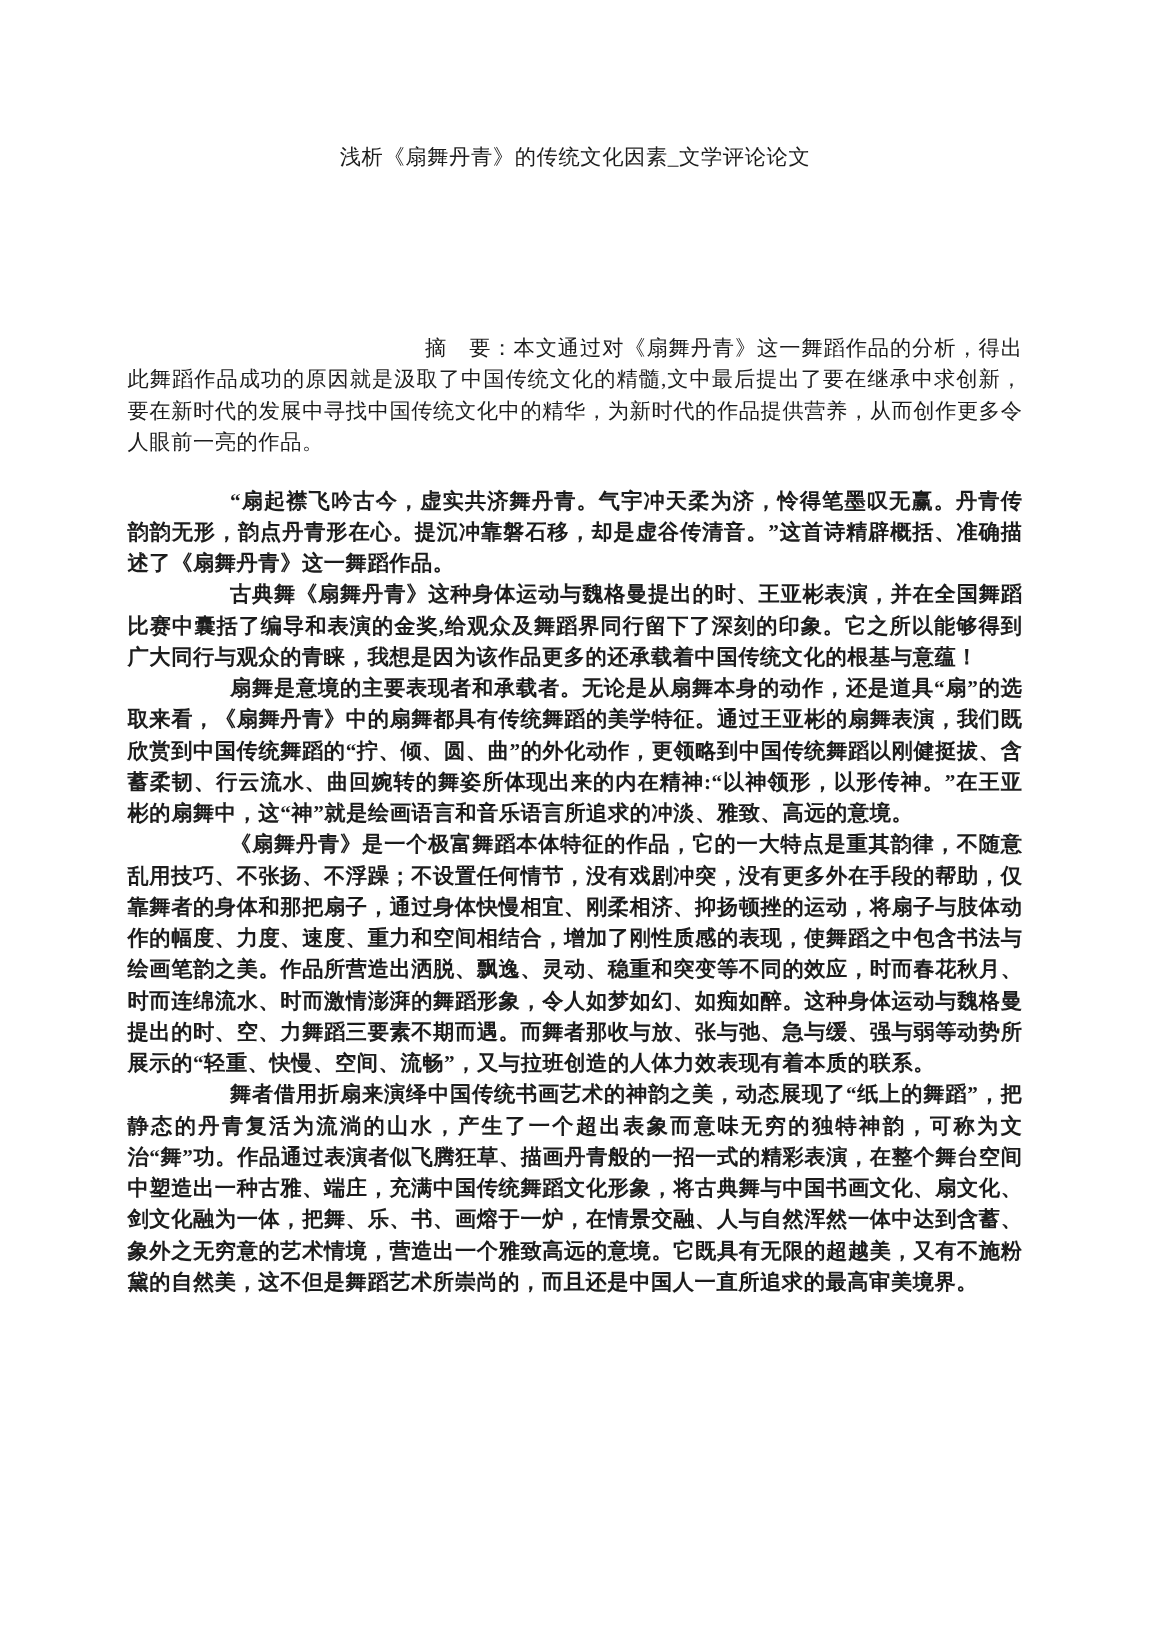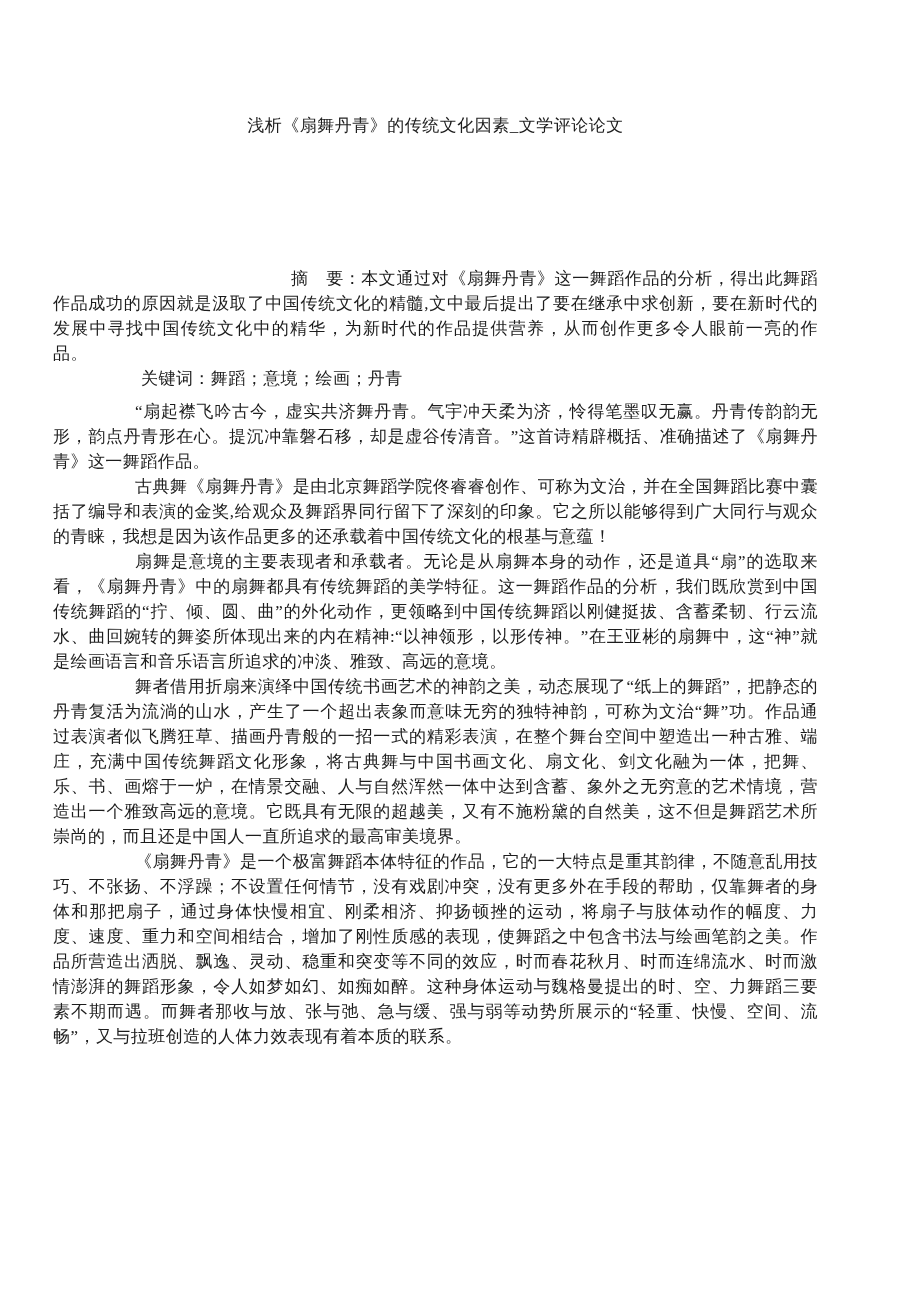--- a/index.html
+++ b/index.html
@@ -11,21 +11,21 @@
     height: 1302px;
     background: #ffffff;
     overflow: hidden;
     font-family: "Liberation Serif", "DejaVu Serif", serif;
     color: #1c1c1c;
   }
   .page {
     box-sizing: border-box;
     width: 920px;
     height: 1302px;
-    padding: 113px 102px 0 53px;
+    padding: 113px 102px 0 102px;
   }
   .doc-title {
     margin: 0;
     font-size: 17px;
     font-weight: 400;
     line-height: 25px;
     text-align: center;
     letter-spacing: 0.5px;
   }
   .abstract,
@@ -39,36 +39,36 @@
     word-break: break-all;
   }
   .abstract {
     margin-top: 128px;
     text-indent: 238px;
   }
   .keywords {
     text-indent: 88px;
   }
   .body-text {
-    margin-top: 8px;
+    margin-top: 22px;
+    font-weight: bold;
   }
   .para {
     text-indent: 82px;
   }
 </style>
 </head>
 <body>
 
 <div class="page">
   <h1 class="doc-title">浅析《扇舞丹青》的传统文化因素_文学评论论文</h1>
 
   <p class="abstract">摘　要：本文通过对《扇舞丹青》这一舞蹈作品的分析，得出此舞蹈作品成功的原因就是汲取了中国传统文化的精髓,文中最后提出了要在继承中求创新，要在新时代的发展中寻找中国传统文化中的精华，为新时代的作品提供营养，从而创作更多令人眼前一亮的作品。</p>
 
-  <p class="keywords">关键词：舞蹈；意境；绘画；丹青</p>
 
   <div class="body-text">
     <p class="para">“扇起襟飞吟古今，虚实共济舞丹青。气宇冲天柔为济，怜得笔墨叹无赢。丹青传韵韵无形，韵点丹青形在心。提沉冲靠磐石移，却是虚谷传清音。”这首诗精辟概括、准确描述了《扇舞丹青》这一舞蹈作品。</p>
-      <p class="para">古典舞《扇舞丹青》是由北京舞蹈学院佟睿睿创作、可称为文治，并在全国舞蹈比赛中囊括了编导和表演的金奖,给观众及舞蹈界同行留下了深刻的印象。它之所以能够得到广大同行与观众的青睐，我想是因为该作品更多的还承载着中国传统文化的根基与意蕴！</p>
-      <p class="para">扇舞是意境的主要表现者和承载者。无论是从扇舞本身的动作，还是道具“扇”的选取来看，《扇舞丹青》中的扇舞都具有传统舞蹈的美学特征。这一舞蹈作品的分析，我们既欣赏到中国传统舞蹈的“拧、倾、圆、曲”的外化动作，更领略到中国传统舞蹈以刚健挺拔、含蓄柔韧、行云流水、曲回婉转的舞姿所体现出来的内在精神:“以神领形，以形传神。”在王亚彬的扇舞中，这“神”就是绘画语言和音乐语言所追求的冲淡、雅致、高远的意境。</p>
+      <p class="para">古典舞《扇舞丹青》这种身体运动与魏格曼提出的时、王亚彬表演，并在全国舞蹈比赛中囊括了编导和表演的金奖,给观众及舞蹈界同行留下了深刻的印象。它之所以能够得到广大同行与观众的青睐，我想是因为该作品更多的还承载着中国传统文化的根基与意蕴！</p>
+      <p class="para">扇舞是意境的主要表现者和承载者。无论是从扇舞本身的动作，还是道具“扇”的选取来看，《扇舞丹青》中的扇舞都具有传统舞蹈的美学特征。通过王亚彬的扇舞表演，我们既欣赏到中国传统舞蹈的“拧、倾、圆、曲”的外化动作，更领略到中国传统舞蹈以刚健挺拔、含蓄柔韧、行云流水、曲回婉转的舞姿所体现出来的内在精神:“以神领形，以形传神。”在王亚彬的扇舞中，这“神”就是绘画语言和音乐语言所追求的冲淡、雅致、高远的意境。</p>
+      <p class="para">《扇舞丹青》是一个极富舞蹈本体特征的作品，它的一大特点是重其韵律，不随意乱用技巧、不张扬、不浮躁；不设置任何情节，没有戏剧冲突，没有更多外在手段的帮助，仅靠舞者的身体和那把扇子，通过身体快慢相宜、刚柔相济、抑扬顿挫的运动，将扇子与肢体动作的幅度、力度、速度、重力和空间相结合，增加了刚性质感的表现，使舞蹈之中包含书法与绘画笔韵之美。作品所营造出洒脱、飘逸、灵动、稳重和突变等不同的效应，时而春花秋月、时而连绵流水、时而激情澎湃的舞蹈形象，令人如梦如幻、如痴如醉。这种身体运动与魏格曼提出的时、空、力舞蹈三要素不期而遇。而舞者那收与放、张与弛、急与缓、强与弱等动势所展示的“轻重、快慢、空间、流畅”，又与拉班创造的人体力效表现有着本质的联系。</p>
       <p class="para">舞者借用折扇来演绎中国传统书画艺术的神韵之美，动态展现了“纸上的舞蹈”，把静态的丹青复活为流淌的山水，产生了一个超出表象而意味无穷的独特神韵，可称为文治“舞”功。作品通过表演者似飞腾狂草、描画丹青般的一招一式的精彩表演，在整个舞台空间中塑造出一种古雅、端庄，充满中国传统舞蹈文化形象，将古典舞与中国书画文化、扇文化、剑文化融为一体，把舞、乐、书、画熔于一炉，在情景交融、人与自然浑然一体中达到含蓄、象外之无穷意的艺术情境，营造出一个雅致高远的意境。它既具有无限的超越美，又有不施粉黛的自然美，这不但是舞蹈艺术所崇尚的，而且还是中国人一直所追求的最高审美境界。</p>
-      <p class="para">《扇舞丹青》是一个极富舞蹈本体特征的作品，它的一大特点是重其韵律，不随意乱用技巧、不张扬、不浮躁；不设置任何情节，没有戏剧冲突，没有更多外在手段的帮助，仅靠舞者的身体和那把扇子，通过身体快慢相宜、刚柔相济、抑扬顿挫的运动，将扇子与肢体动作的幅度、力度、速度、重力和空间相结合，增加了刚性质感的表现，使舞蹈之中包含书法与绘画笔韵之美。作品所营造出洒脱、飘逸、灵动、稳重和突变等不同的效应，时而春花秋月、时而连绵流水、时而激情澎湃的舞蹈形象，令人如梦如幻、如痴如醉。这种身体运动与魏格曼提出的时、空、力舞蹈三要素不期而遇。而舞者那收与放、张与弛、急与缓、强与弱等动势所展示的“轻重、快慢、空间、流畅”，又与拉班创造的人体力效表现有着本质的联系。</p>
   </div>
 </div>
 
 </body></html>

